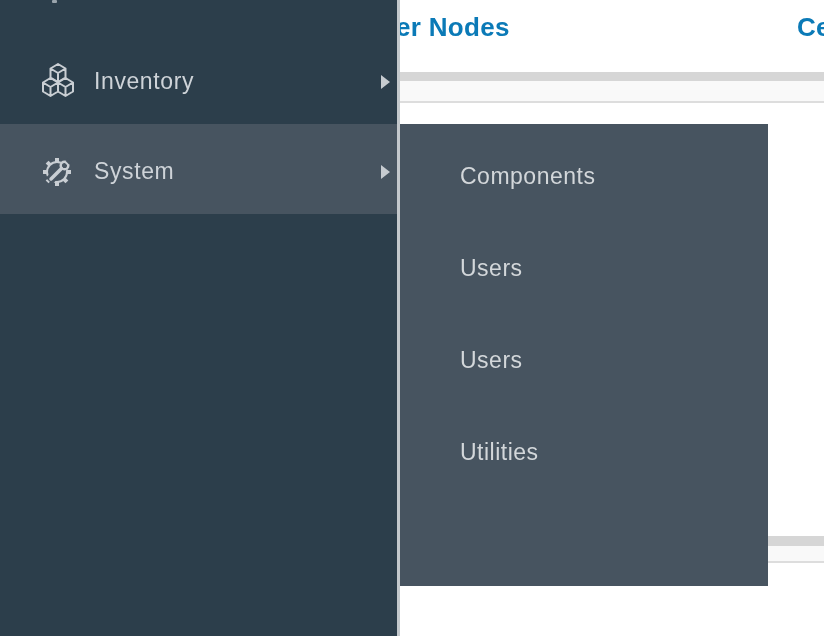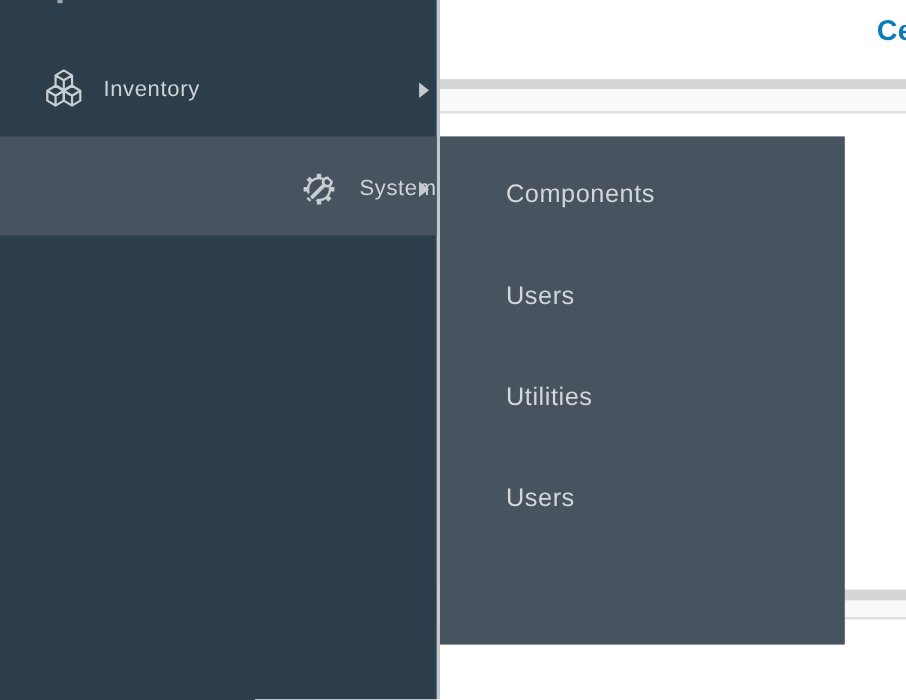--- a/index.html
+++ b/index.html
@@ -51,25 +51,25 @@
   }
   .icon-fragment{
     position:absolute;left:52px;top:0;width:5px;height:3px;
     background:#9aa4ac;border-radius:1px;
   }
   .nav-row{
     position:absolute;left:0;width:100%;height:90px;
     display:flex;align-items:center;cursor:pointer;
   }
   .nav-row.row-inventory{top:34px;}
-  .nav-row.row-system{top:124px;background:var(--panel-bg);justify-content:flex-end;}
+  .nav-row.row-system{top:124px;background:var(--panel-bg);}
   .nav-icon{width:36px;height:36px;margin-left:40px;flex:0 0 auto;margin-top:4px;}
   .nav-label{
     margin-left:18px;margin-top:4px;
-    font-size:20px;letter-spacing:.6px;color:var(--sidebar-text);
+    font-size:23px;letter-spacing:.6px;color:var(--sidebar-text);
   }
   .nav-arrow{
     position:absolute;left:381px;top:50%;margin-top:-4px;
     width:0;height:0;
     border-left:9px solid var(--arrow-color);
     border-top:7px solid transparent;
     border-bottom:7px solid transparent;
   }
 
   
@@ -82,20 +82,21 @@
     padding-left:60px;cursor:pointer;
     font-size:23px;letter-spacing:.5px;color:var(--panel-text);
   }
 
   svg .st{stroke:var(--icon-stroke);fill:none;}
 </style>
 </head>
 <body>
 
 <div class="content">
+  <h1 class="page-title">er Nodes</h1>
   <h1 class="page-title-right">Ce</h1>
   <div class="band band-header-gray"></div>
   <div class="band band-header-light"></div>
   <div class="band band-footer-gray"></div>
   <div class="band band-footer-light"></div>
 </div>
 
 <div class="v-divider"></div>
 
 <nav class="sidebar">
@@ -134,15 +135,15 @@
       </svg>
     </span>
     <span class="nav-label">System</span>
     <span class="nav-arrow"></span>
   </div>
 </nav>
 
 <div class="submenu">
   <div class="submenu-item">Components</div>
   <div class="submenu-item">Users</div>
+  <div class="submenu-item">Users</div>
   <div class="submenu-item">Utilities</div>
-  <div class="submenu-item">Users</div>
 </div>
 
 </body></html>

